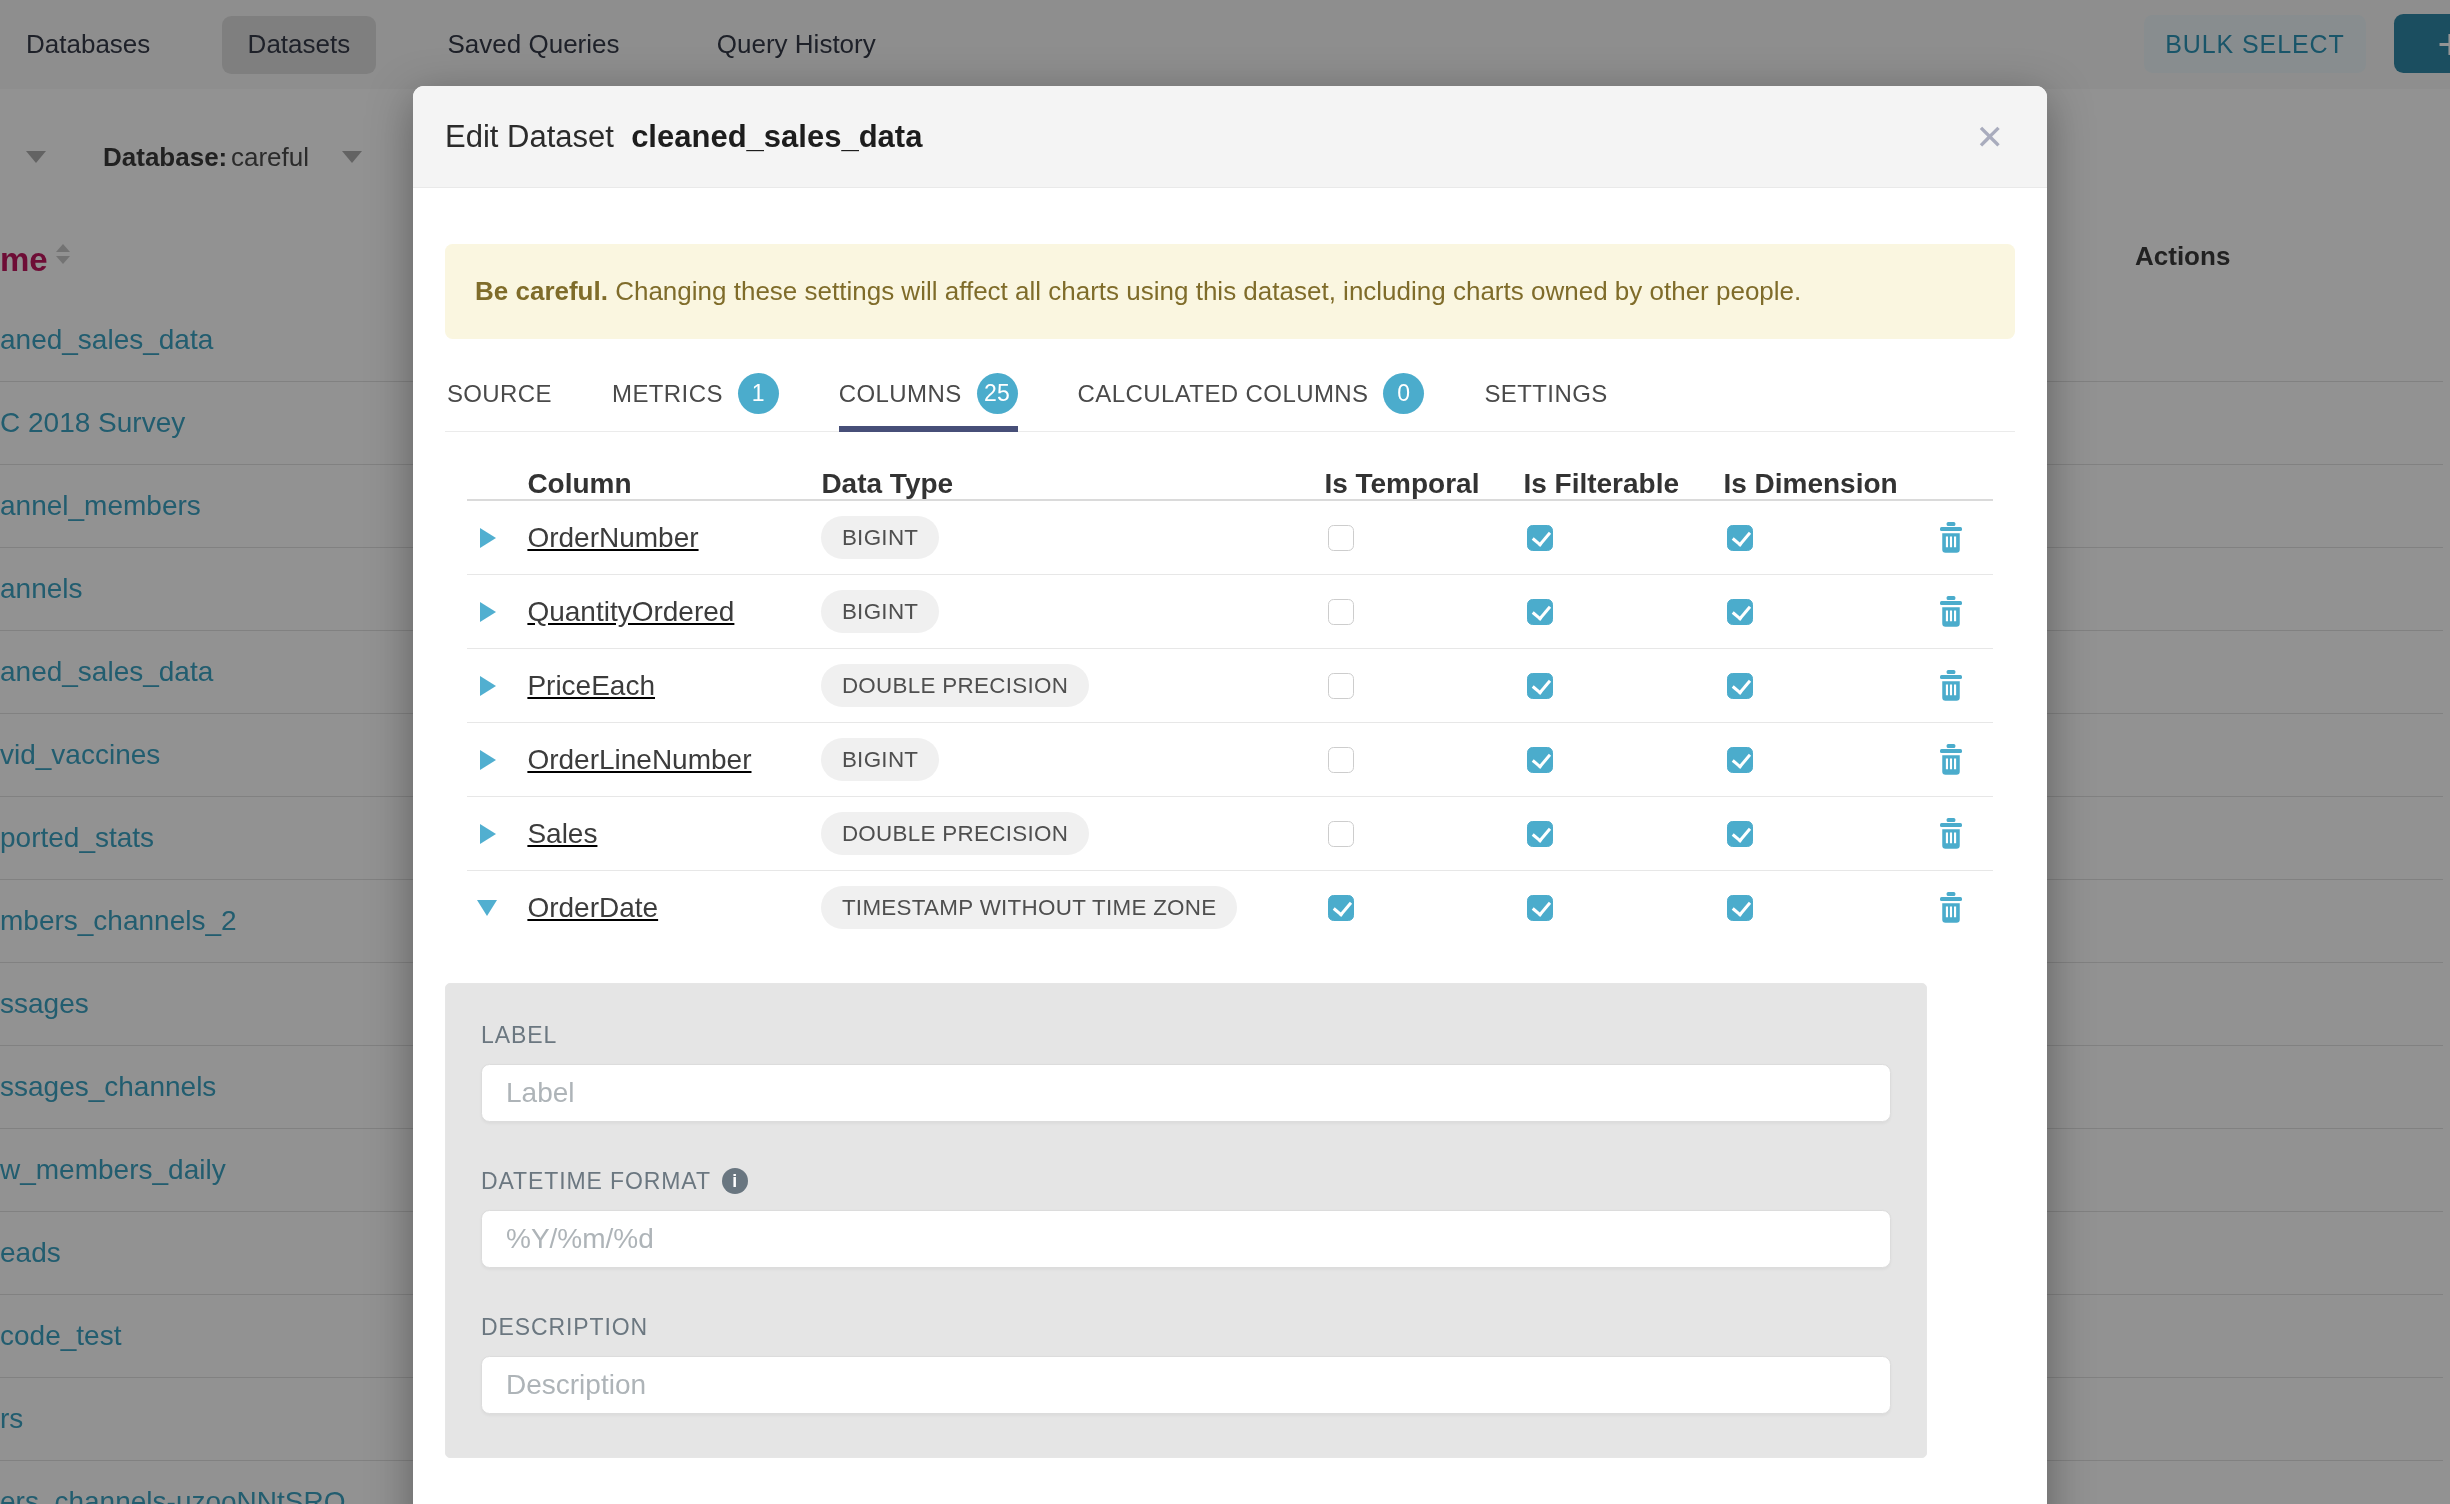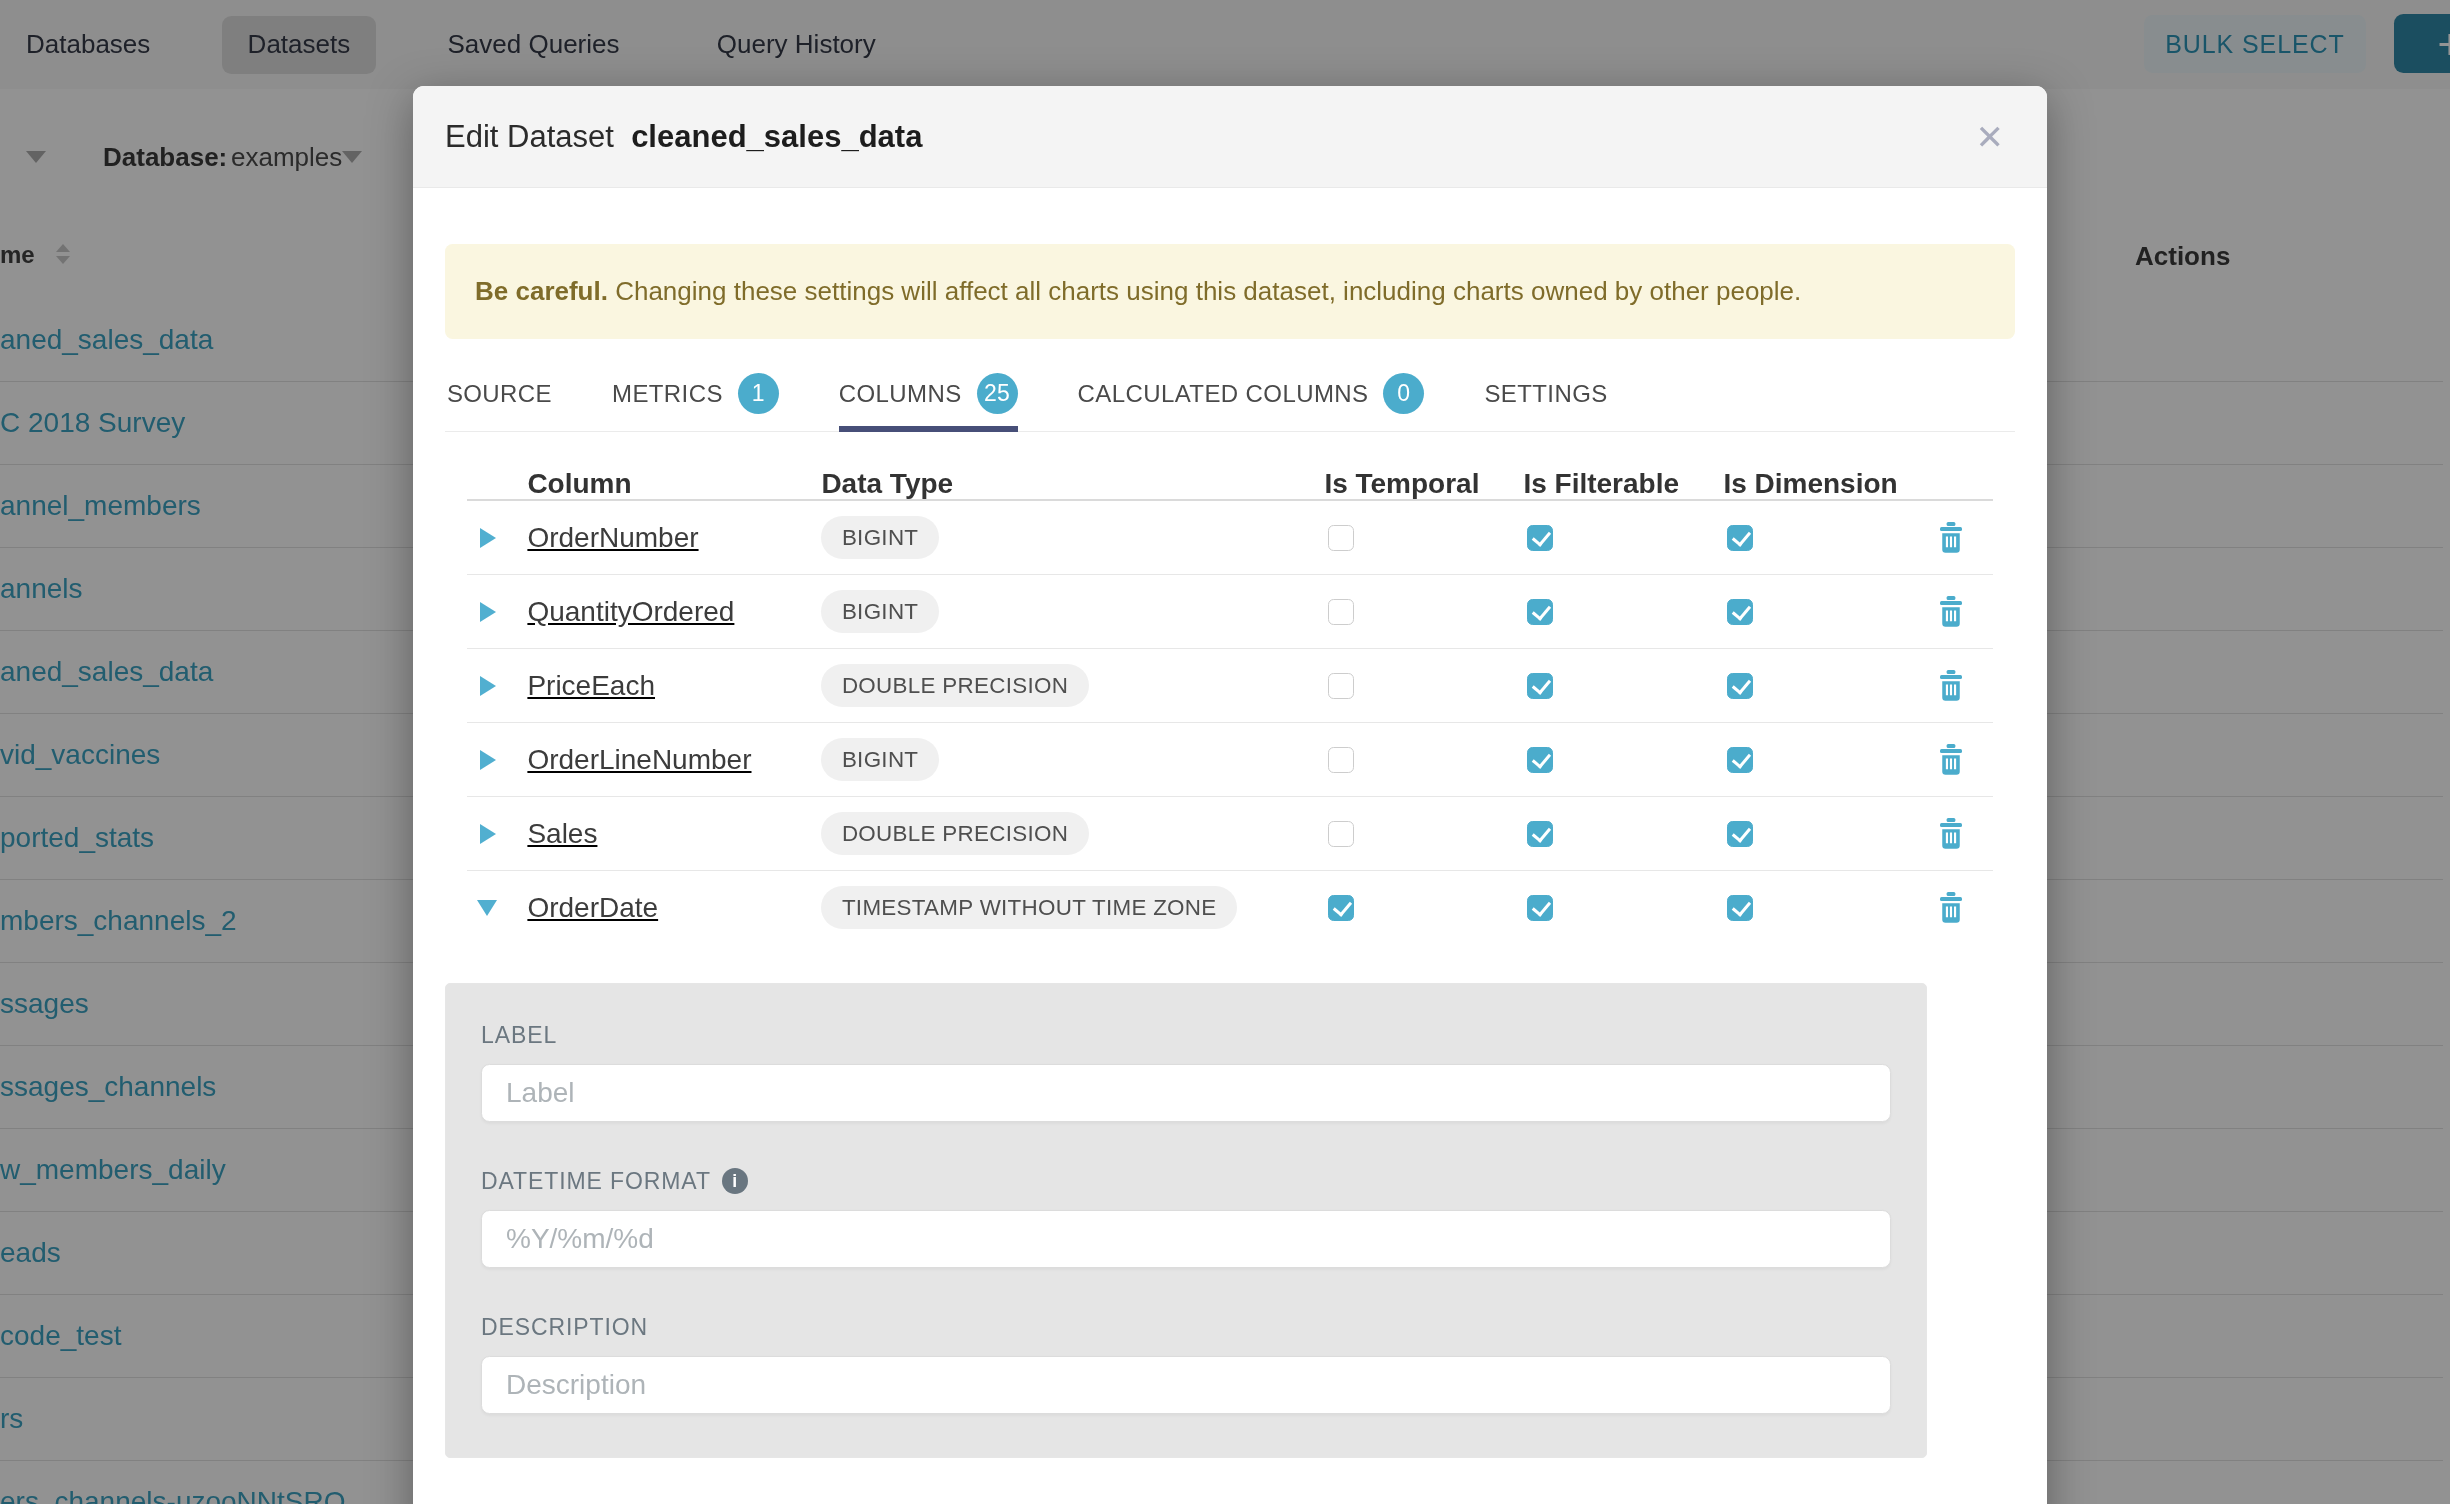--- a/index.html
+++ b/index.html
@@ -22,21 +22,21 @@
   .add-btn{position:absolute;left:2394px;top:14px;width:112px;height:59px;border:none;
     background:#2F87A6;border-radius:9.3px;color:#fff;font-size:43px;line-height:54px;
     font-family:"Liberation Sans",sans-serif;cursor:pointer;}
   .filter-bar{position:absolute;left:0;top:129px;width:2450px;height:56px;}
   .caret-sm{width:0;height:0;border-left:10.3px solid transparent;border-right:10.3px solid transparent;
     border-top:12px solid #ABABAB;display:inline-block;}
   .filter-collapse{position:absolute;left:26px;top:22.4px;}
   .db-label{position:absolute;left:103px;top:13px;font-size:26px;font-weight:700;color:#3A3A3A;}
   .db-value{position:absolute;left:231px;top:13px;font-size:26px;color:#4A4A4A;}
   .db-caret{position:absolute;left:342px;top:22.4px;}
-  .bg-head-name{position:absolute;left:0px;top:241px;font-size:24px;font-weight:700;color:#404040;}
+  .bg-head-name{position:absolute;left:0px;top:241px;font-size:33px;font-weight:700;color:#be185d;}
   .sort-icon{position:absolute;left:56px;top:244px;display:flex;flex-direction:column;gap:3.7px;}
   .sort-icon .up{width:0;height:0;border-left:7.5px solid transparent;border-right:7.5px solid transparent;border-bottom:8.4px solid #C6C6C6;}
   .sort-icon .dn{width:0;height:0;border-left:7.5px solid transparent;border-right:7.5px solid transparent;border-top:8.4px solid #C6C6C6;}
   .bg-head-actions{position:absolute;left:2135px;top:241px;font-size:26px;font-weight:700;color:#3A3A3A;}
   .bg-rows{position:absolute;left:0;top:299px;width:2443px;}
   .bg-row{height:82px;display:flex;align-items:center;border-bottom:1.9px solid #DEDEDE;}
   .bg-link{font-size:28px;color:#3BA0C0;white-space:nowrap;}
   
   .overlay{position:absolute;inset:0;background:rgba(0,0,0,0.42);z-index:5;}
   
@@ -107,21 +107,21 @@
       </div>
     <button class="bulk-btn">BULK SELECT</button>
     <button class="add-btn">
       <span>+</span>
     </button>
   </div>
 
   <div class="filter-bar">
     <span class="caret-sm filter-collapse"></span>
     <span class="db-label">Database:</span>
-    <span class="db-value">examples</span>
+    <span class="db-value">careful</span>
     <span class="caret-sm db-caret"></span>
   </div>
 
   <div class="bg-head-name">me</div>
   <div class="sort-icon">
     <span class="up"></span>
     <span class="dn"></span>
   </div>
   <div class="bg-head-actions">Actions</div>
 

